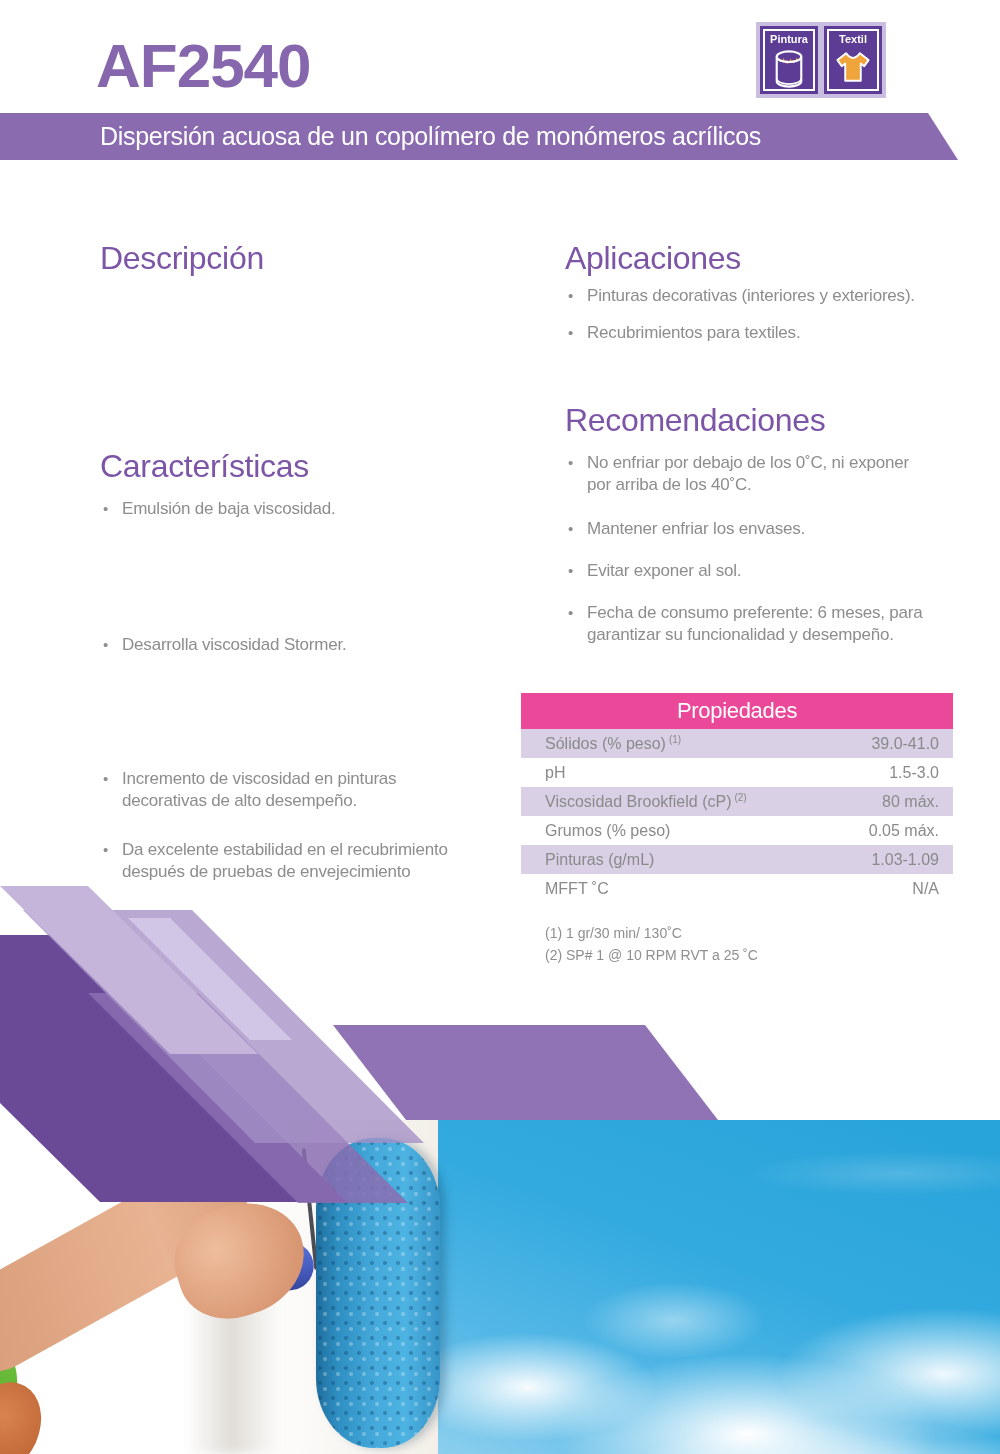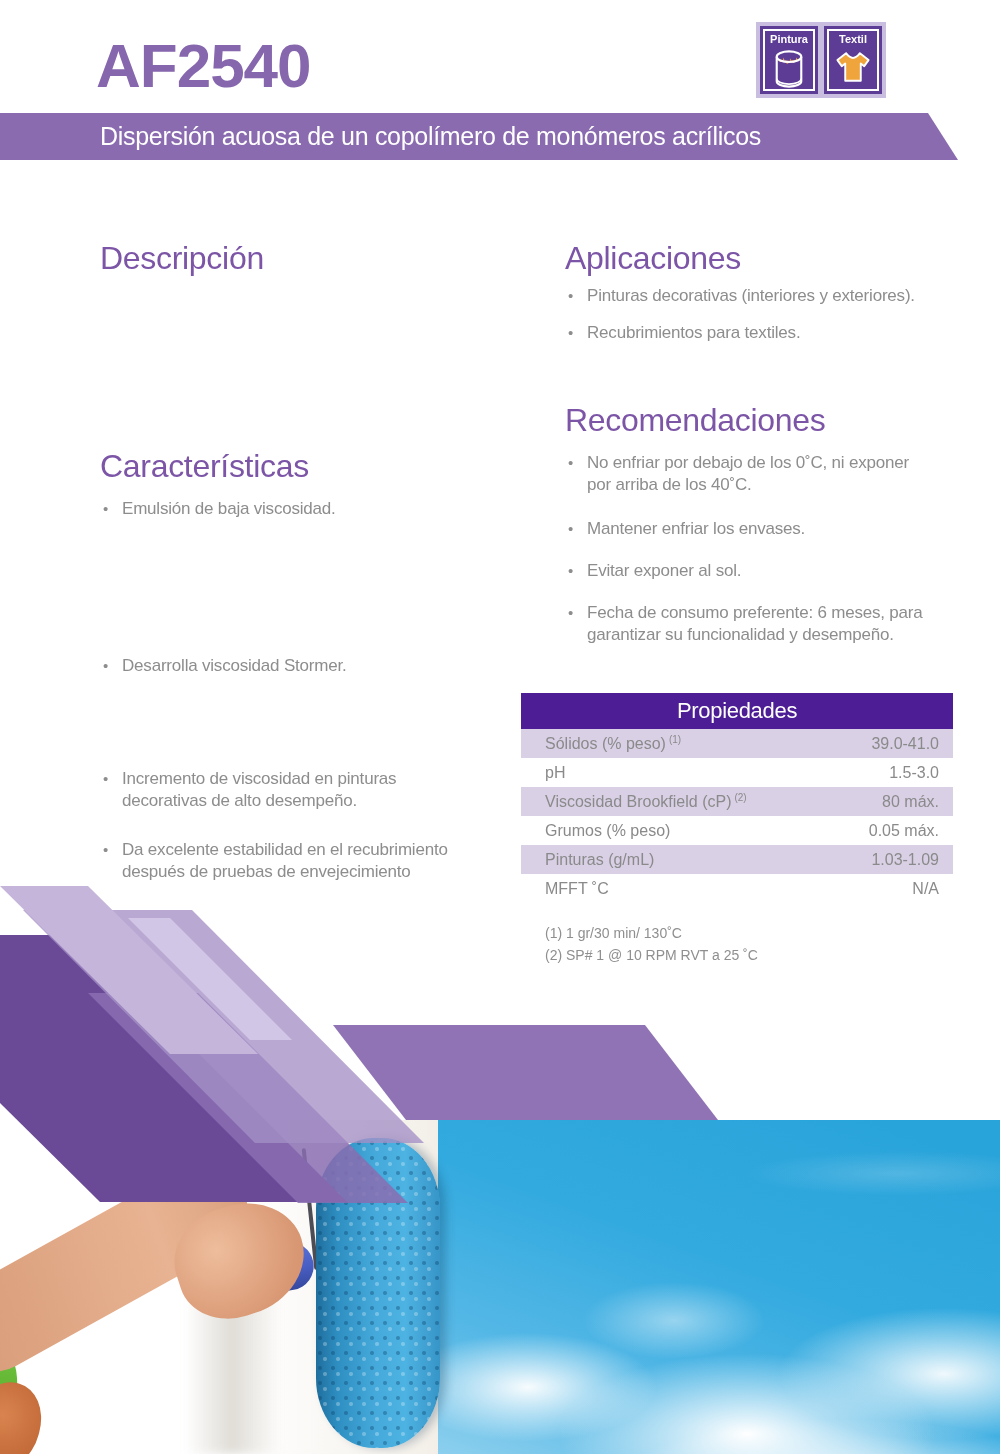--- a/index.html
+++ b/index.html
@@ -24,21 +24,21 @@
   
   .section-heading{position:absolute;color:#7c55a7;font-size:32px;letter-spacing:-0.3px;}
   .bullet{position:absolute;color:#8d8d8d;font-size:17px;line-height:22px;
         padding-left:22px;box-sizing:border-box;letter-spacing:-0.2px;}
   .bullet::before{content:"\2022";position:absolute;left:3px;top:0;font-size:15px;color:#8d8d8d;}
   .col-left{left:100px;width:372px;}
   .col-right{left:565px;width:378px;}
   .hl{left:100px;} .hr{left:565px;}
   
   .ptable{position:absolute;left:521px;top:693px;width:432px;}
-  .ptable-header{height:36px;background:#4c1d95;color:#fff;font-size:22px;
+  .ptable-header{height:36px;background:#ec4899;color:#fff;font-size:22px;
         display:flex;align-items:center;justify-content:center;letter-spacing:-0.3px;}
   .prow{height:29px;display:flex;align-items:center;font-size:16px;color:#8a8a8a;
         padding:0 14px 0 24px;box-sizing:border-box;}
   .prow:nth-child(even){background:#d9d0e6;}
   .prow:nth-child(odd){background:#ffffff;}
   .plabel{flex:1;text-align:left;}
   .psup{font-size:10px;vertical-align:super;margin-left:3px;}
   .pvalue{text-align:right;white-space:nowrap;}
   .footnote{position:absolute;left:545px;color:#8f8f8f;font-size:14px;}
   
@@ -123,21 +123,21 @@
   </div>
 
   <div class="banner">
     <div class="banner-text">Dispersión acuosa de un copolímero de monómeros acrílicos</div>
   </div>
 
   <div class="section-heading hl" style="top:240px">Descripción</div>
 
   <div class="section-heading hl" style="top:448px">Características</div>
   <div class="bullet col-left" style="top:498px">Emulsión de baja viscosidad.</div>
-  <div class="bullet col-left" style="top:655px">Desarrolla viscosidad Stormer.</div>
+  <div class="bullet col-left" style="top:634px">Desarrolla viscosidad Stormer.</div>
 
   <div class="bullet col-left" style="top:768px;width:340px">Incremento de viscosidad en pinturas decorativas de alto desempeño.</div>
   <div class="bullet col-left" style="top:839px;width:372px">Da excelente estabilidad en el recubrimiento después de pruebas de envejecimiento</div>
 
   <div class="section-heading hr" style="top:240px">Aplicaciones</div>
   <div class="bullet col-right" style="top:285px">Pinturas decorativas (interiores y exteriores).</div>
   <div class="bullet col-right" style="top:322px">Recubrimientos para textiles.</div>
 
   <div class="section-heading hr" style="top:402px">Recomendaciones</div>
   <div class="bullet col-right" style="top:452px;width:372px">No enfriar por debajo de los 0˚C, ni exponer por arriba de los 40˚C.</div>

